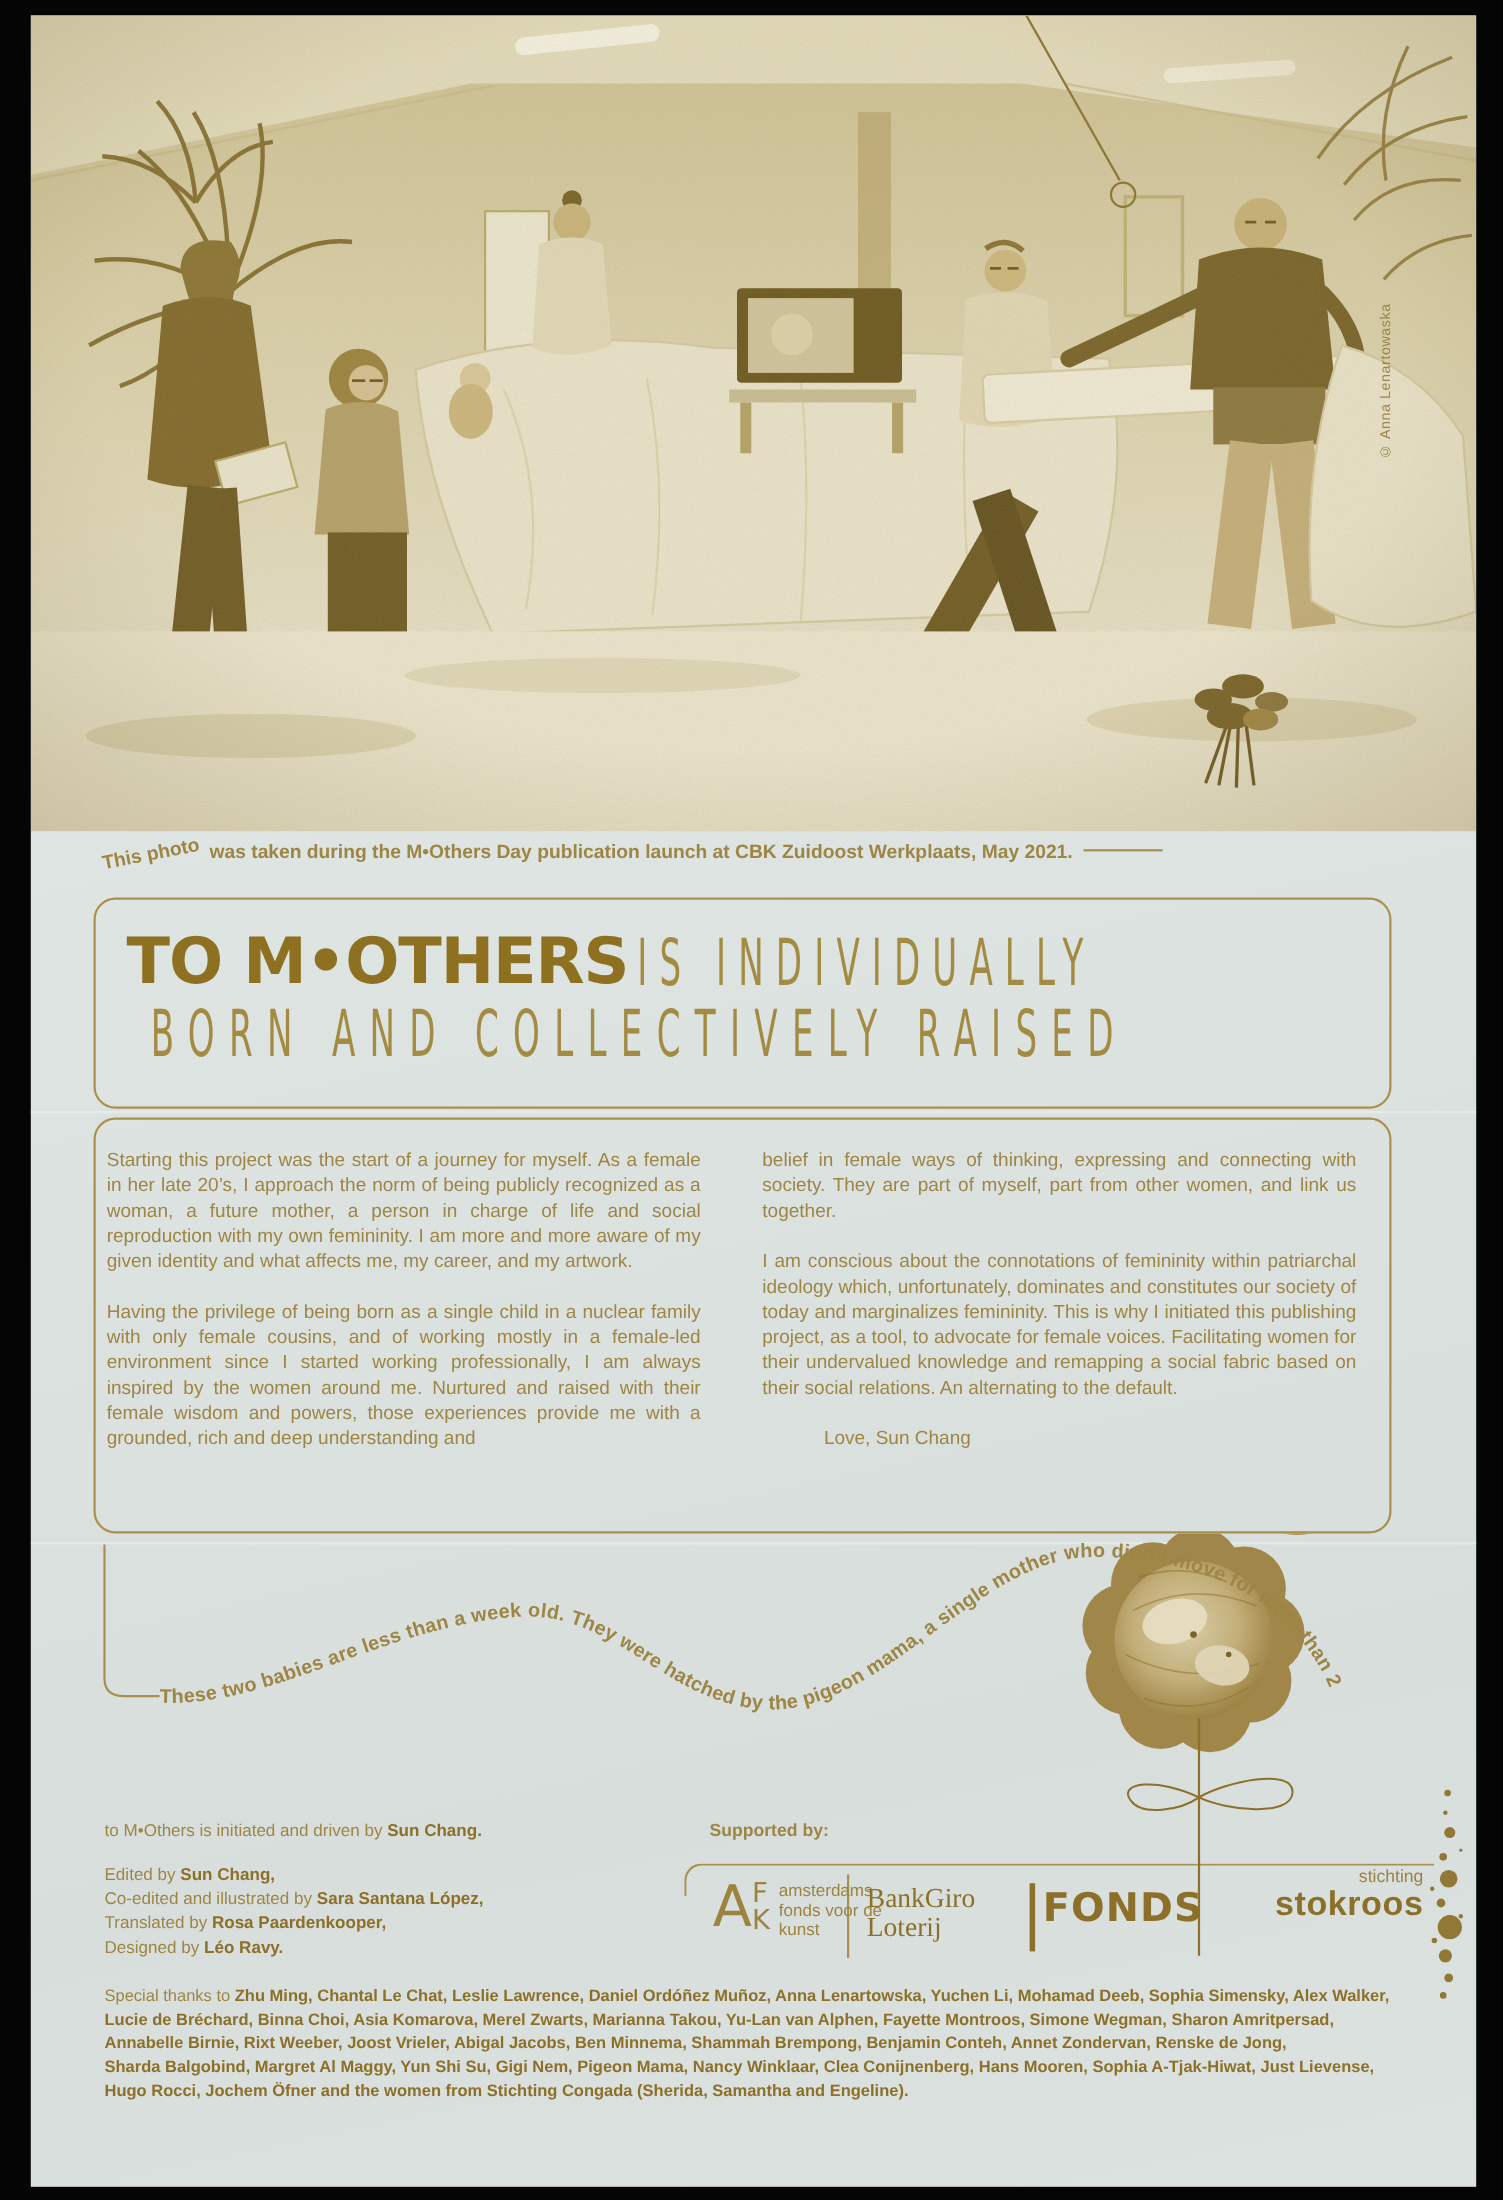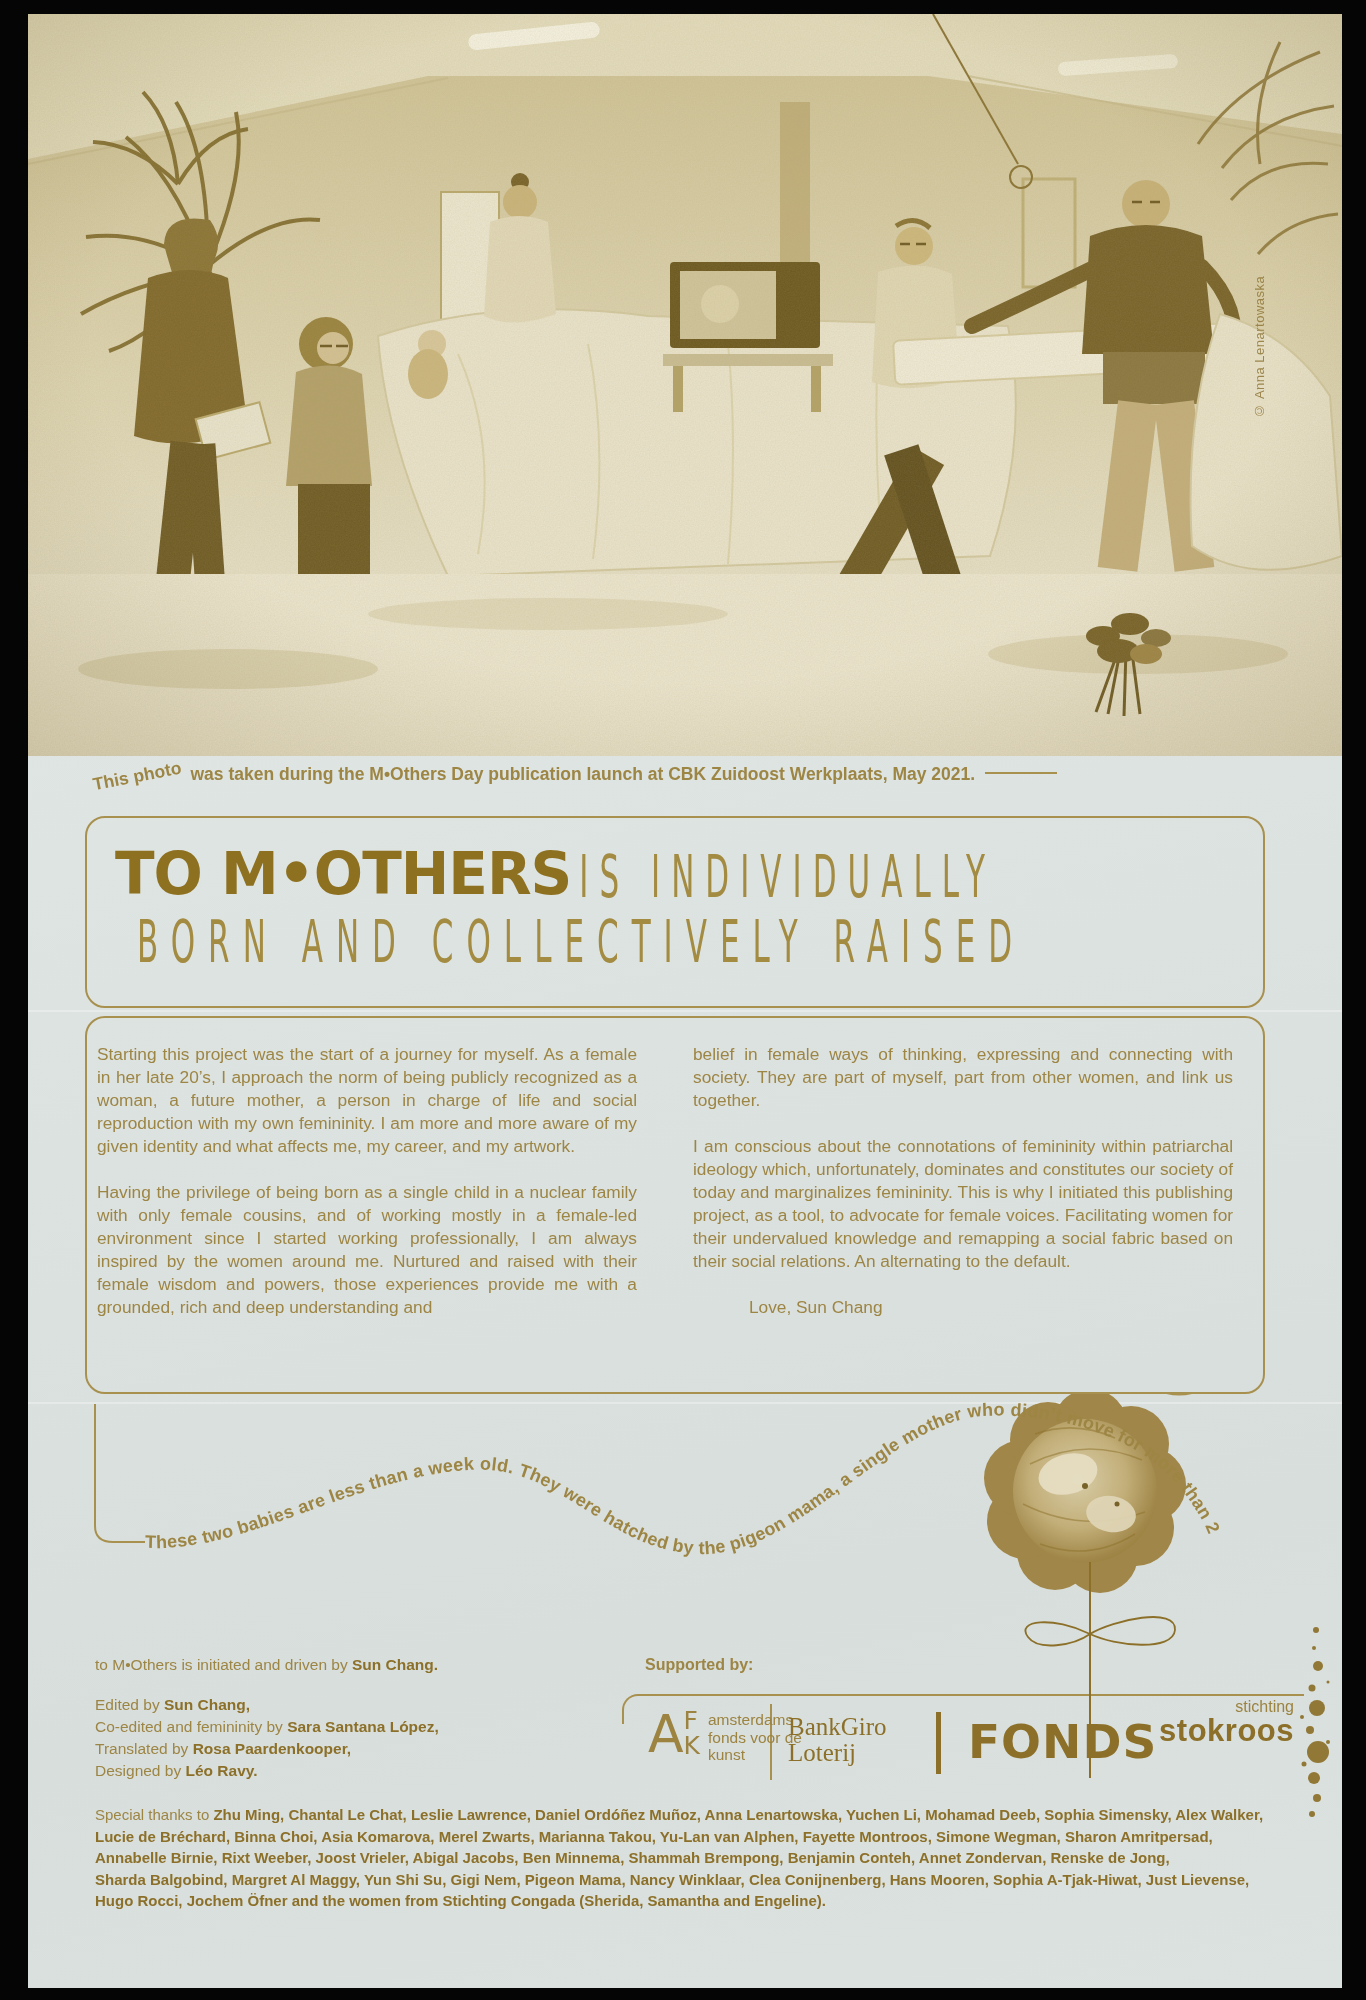--- a/index.html
+++ b/index.html
@@ -49,21 +49,21 @@
   .sponsor-divider{position:absolute;left:742px;top:1690px;width:2px;height:76px;background:#a8904e;}
   .afk{position:absolute;left:620px;top:1694px;display:flex;gap:8px;color:#9c8340;}
   .afk-mark{display:flex;align-items:flex-start;}
   .afk-a{font-size:52px;line-height:52px;font-weight:400;font-family:"DejaVu Sans",sans-serif;}
   .afk-fk{display:flex;flex-direction:column;font-size:25px;line-height:25px;font-weight:400;font-family:"DejaVu Sans",sans-serif;}
   .afk-text{font-size:15.5px;line-height:17.5px;padding-top:3px;font-weight:500;}
   .bankgiro{position:absolute;left:760px;top:1700px;width:142px;
     font-family:"Liberation Serif",serif;color:#8c7029;font-size:25px;line-height:26px;}
   .bg-bar{position:absolute;left:908px;top:1698px;width:5px;height:62px;background:#8c7029;}
   .fonds{position:absolute;left:920px;top:1700px;font-family:"DejaVu Sans",sans-serif;font-weight:bold;
-    font-size:47px;letter-spacing:1px;color:#8c7029;margin-left:20px;}
+    font-size:36px;letter-spacing:1px;color:#8c7029;}
   .stokroos{position:absolute;left:1100px;top:1684px;width:166px;text-align:right;color:#9c8340;}
   .stok-1{font-size:16px;font-weight:500;}
   .stok-2{font-size:31px;font-weight:bold;letter-spacing:.5px;color:#8c7029;margin-top:-3px;}
   .splatter{position:absolute;left:1262px;top:1608px;}
   
   .thanks{position:absolute;left:67px;top:1790px;width:1210px;font-size:15px;line-height:21.5px;
     color:#9d8544;white-space:nowrap;}
   .thanks .bold{font-weight:700;color:#8c7029;}
 </style>
 </head>
@@ -285,21 +285,21 @@
 
     <div class="credits">
       <div>
         <span>to M•Others is initiated and driven by </span><span class="c-name">Sun Chang.</span>
       </div>
       <div class="c-gap"></div>
       <div>
         <span>Edited by </span><span class="c-name">Sun Chang,</span>
       </div>
       <div>
-        <span>Co-edited and femininity by </span><span class="c-name">Sara Santana López,</span>
+        <span>Co-edited and illustrated by </span><span class="c-name">Sara Santana López,</span>
       </div>
       <div>
         <span>Translated by </span><span class="c-name">Rosa Paardenkooper,</span>
       </div>
       <div>
         <span>Designed by </span><span class="c-name">Léo Ravy.</span>
       </div>
     </div>
 
     <div class="supported-label">Supported by:</div>

